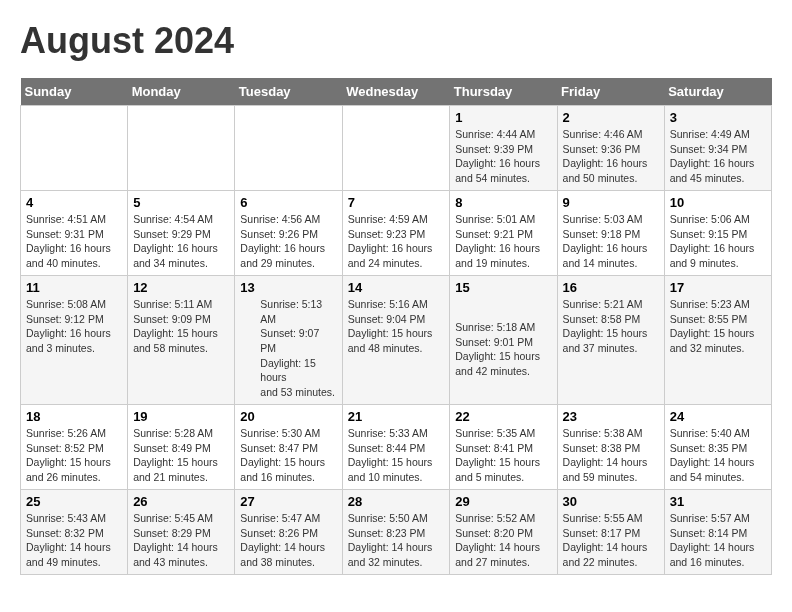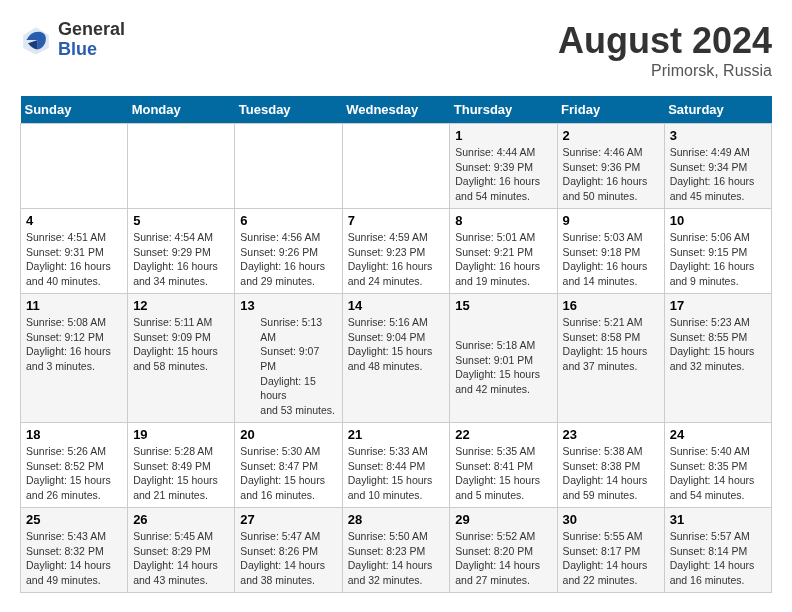--- a/index.html
+++ b/index.html
@@ -43,21 +43,21 @@
     .title-block .location {
       font-size: 16px;
       color: #555;
     }
     table {
       width: 100%;
       border-collapse: collapse;
       font-size: 11px;
     }
     thead tr th {
-      background-color: #0369a1;
+      background-color: #737373;
       color: #fff;
       padding: 6px 4px;
       text-align: left;
       font-size: 13px;
       font-weight: bold;
     }
     tbody tr td {
       border: 1px solid #ccc;
       vertical-align: top;
       padding: 4px 5px;
@@ -79,34 +79,22 @@
       font-size: 10.5px;
       color: #333;
       line-height: 1.4;
     }
     .empty { background-color: #fff !important; }
   </style>
 </head>
 <body>
 
 <div class="header">
-  <div class="logo">
-    <svg class="logo-icon" viewBox="0 0 40 40" xmlns="http://www.w3.org/2000/svg">
-      <polygon points="20,4 36,14 36,30 20,38 4,30 4,14" fill="#2a5db0" opacity="0.15"></polygon>
-      <path d="M8 20 Q14 8 26 10 Q34 12 32 22 Q30 30 22 32 L22 20 Z" fill="#2a5db0"></path>
-      <path d="M22 20 L22 32 Q14 30 10 24 Z" fill="#1a3d80"></path>
-    </svg>
-    <div class="logo-text">
-      <span class="general">General</span><br>
-      <span class="blue">Blue</span>
-    </div>
-  </div>
   <div class="title-block">
     <div class="month-year">August 2024</div>
-    <div class="location">Primorsk, Russia</div>
   </div>
 </div>
 
 <table>
   <thead>
     <tr id="weekday-row">
         <th>Sunday</th>
         <th>Monday</th>
         <th>Tuesday</th>
         <th>Wednesday</th>

